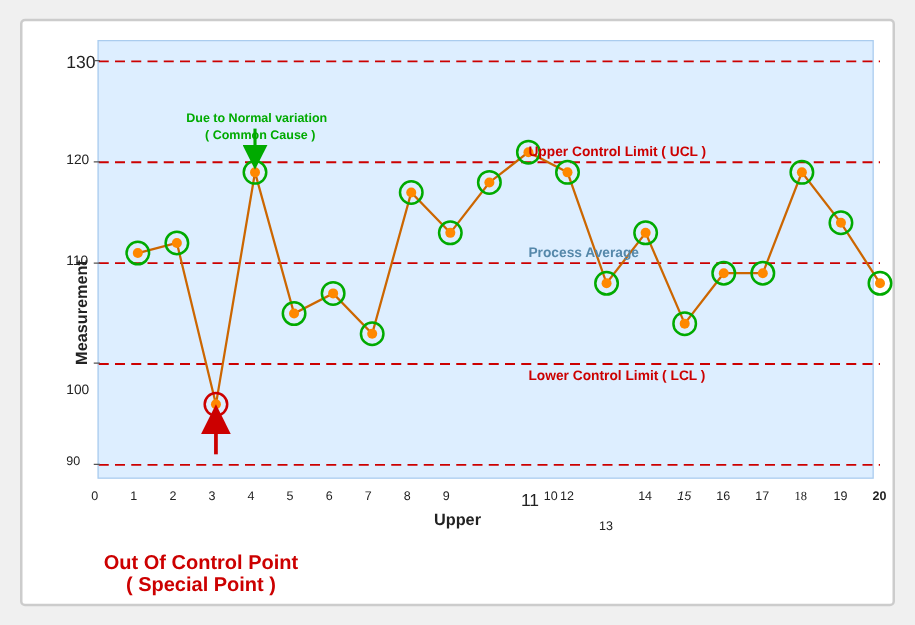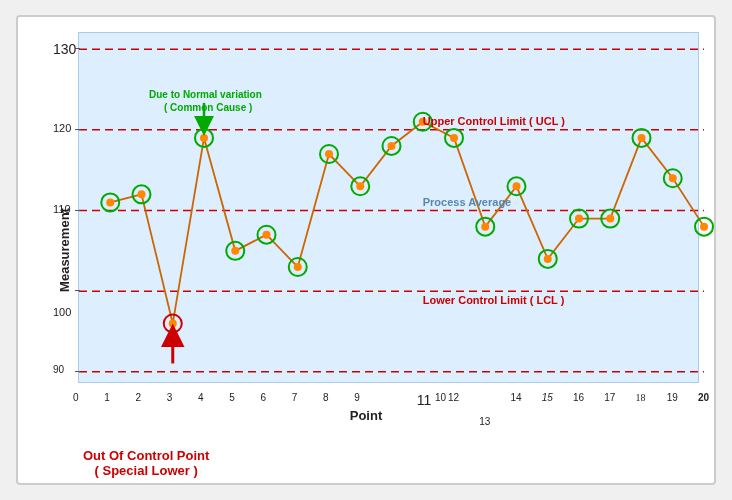--- a/index.html
+++ b/index.html
@@ -122,21 +122,21 @@
         <line x1="125" y1="69.88636363636363" x2="125" y2="92.88636363636363" stroke="#00aa00" stroke-width="2.5" marker-end="url(#arrowGreen)"></line>
         <line x1="93.75" y1="330.45454545454544" x2="93.75" y2="302.45454545454544" stroke="#cc0000" stroke-width="3" marker-end="url(#arrowRed)"></line>
         <text x="343.75" y="91.81818181818181" fill="#cc0000" font-size="11" font-weight="bold" font-family="Arial">Upper Control Limit ( UCL )</text>
         <text x="343.75" y="271.1818181818182" fill="#cc0000" font-size="11" font-weight="bold" font-family="Arial">Lower Control Limit ( LCL )</text>
         <text x="343.75" y="172.5" fill="#5588aa" font-size="11" font-weight="bold" font-family="Arial">Process Average</text>
         <text x="70" y="64.81818181818181" fill="#00aa00" font-size="10" font-weight="bold" font-family="Arial">Due to Normal variation</text>
         <text x="85" y="77.81818181818181" fill="#00aa00" font-size="10" font-weight="bold" font-family="Arial">( Common Cause )</text>
       </svg>
   </div>
 
-  <div class="x-axis-label">Point</div>
+  <div class="x-axis-label">Upper</div>
 
 <div style="position: absolute; left: 35px; top: 346.864px; font-size: 10px; color: rgb(34, 34, 34);">90</div>
     <div style="position: absolute; left: 57px; top: 353.864px; width: 5px; height: 1px; background: rgb(85, 85, 85);"></div>
     <div style="position: absolute; left: 35px; top: 266.182px; font-size: 11px; color: rgb(34, 34, 34); margin-top: 23px;">100</div>
     <div style="position: absolute; left: 57px; top: 273.182px; width: 5px; height: 1px; background: rgb(85, 85, 85);"></div>
     <div style="position: absolute; left: 35px; top: 185.5px; font-size: 11px; color: rgb(34, 34, 34);">110</div>
     <div style="position: absolute; left: 57px; top: 192.5px; width: 5px; height: 1px; background: rgb(85, 85, 85);"></div>
     <div style="position: absolute; left: 35px; top: 104.818px; font-size: 11px; color: rgb(34, 34, 34);">120</div>
     <div style="position: absolute; left: 57px; top: 111.818px; width: 5px; height: 1px; background: rgb(85, 85, 85);"></div>
     <div style="position: absolute; left: 35px; top: 24.1364px; font-size: 14px; color: rgb(34, 34, 34);">130</div>
@@ -155,14 +155,14 @@
     <div style="position: absolute; left: 398.75px; top: 375px; font-size: 14px; color: rgb(34, 34, 34);">11</div>
     <div style="position: absolute; left: 430px; top: 375px; font-size: 10px; color: rgb(34, 34, 34);">12</div>
     <div style="position: absolute; left: 461.25px; top: 375px; font-size: 10px; color: rgb(34, 34, 34); margin-top: 24px;">13</div>
     <div style="position: absolute; left: 492.5px; top: 375px; font-size: 10px; color: rgb(34, 34, 34);">14</div>
     <div style="position: absolute; left: 523.75px; top: 375px; font-size: 10px; color: rgb(34, 34, 34); font-style: italic;">15</div>
     <div style="position: absolute; left: 555px; top: 375px; font-size: 10px; color: rgb(34, 34, 34);">16</div>
     <div style="position: absolute; left: 586.25px; top: 375px; font-size: 10px; color: rgb(34, 34, 34);">17</div>
     <div style="position: absolute; left: 617.5px; top: 375px; font-size: 10px; color: rgb(34, 34, 34); font-family: Liberation Serif, serif;">18</div>
     <div style="position: absolute; left: 648.75px; top: 375px; font-size: 10px; color: rgb(34, 34, 34);">19</div>
     <div style="position: absolute; left: 680px; top: 375px; font-size: 10px; color: rgb(34, 34, 34); font-weight: bold;">20</div>
-    <div style="position: absolute; left: 65px; bottom: 5px; color: rgb(204, 0, 0); font-size: 13px; font-weight: bold; text-align: center;"><span>Out Of Control Point</span><br><span>( Special Lower )</span></div>
+    <div style="position: absolute; left: 65px; bottom: 5px; color: rgb(204, 0, 0); font-size: 16px; font-weight: bold; text-align: center;"><span>Out Of Control Point</span><br><span>( Special Point )</span></div>
   </div>
 
 </body></html>

